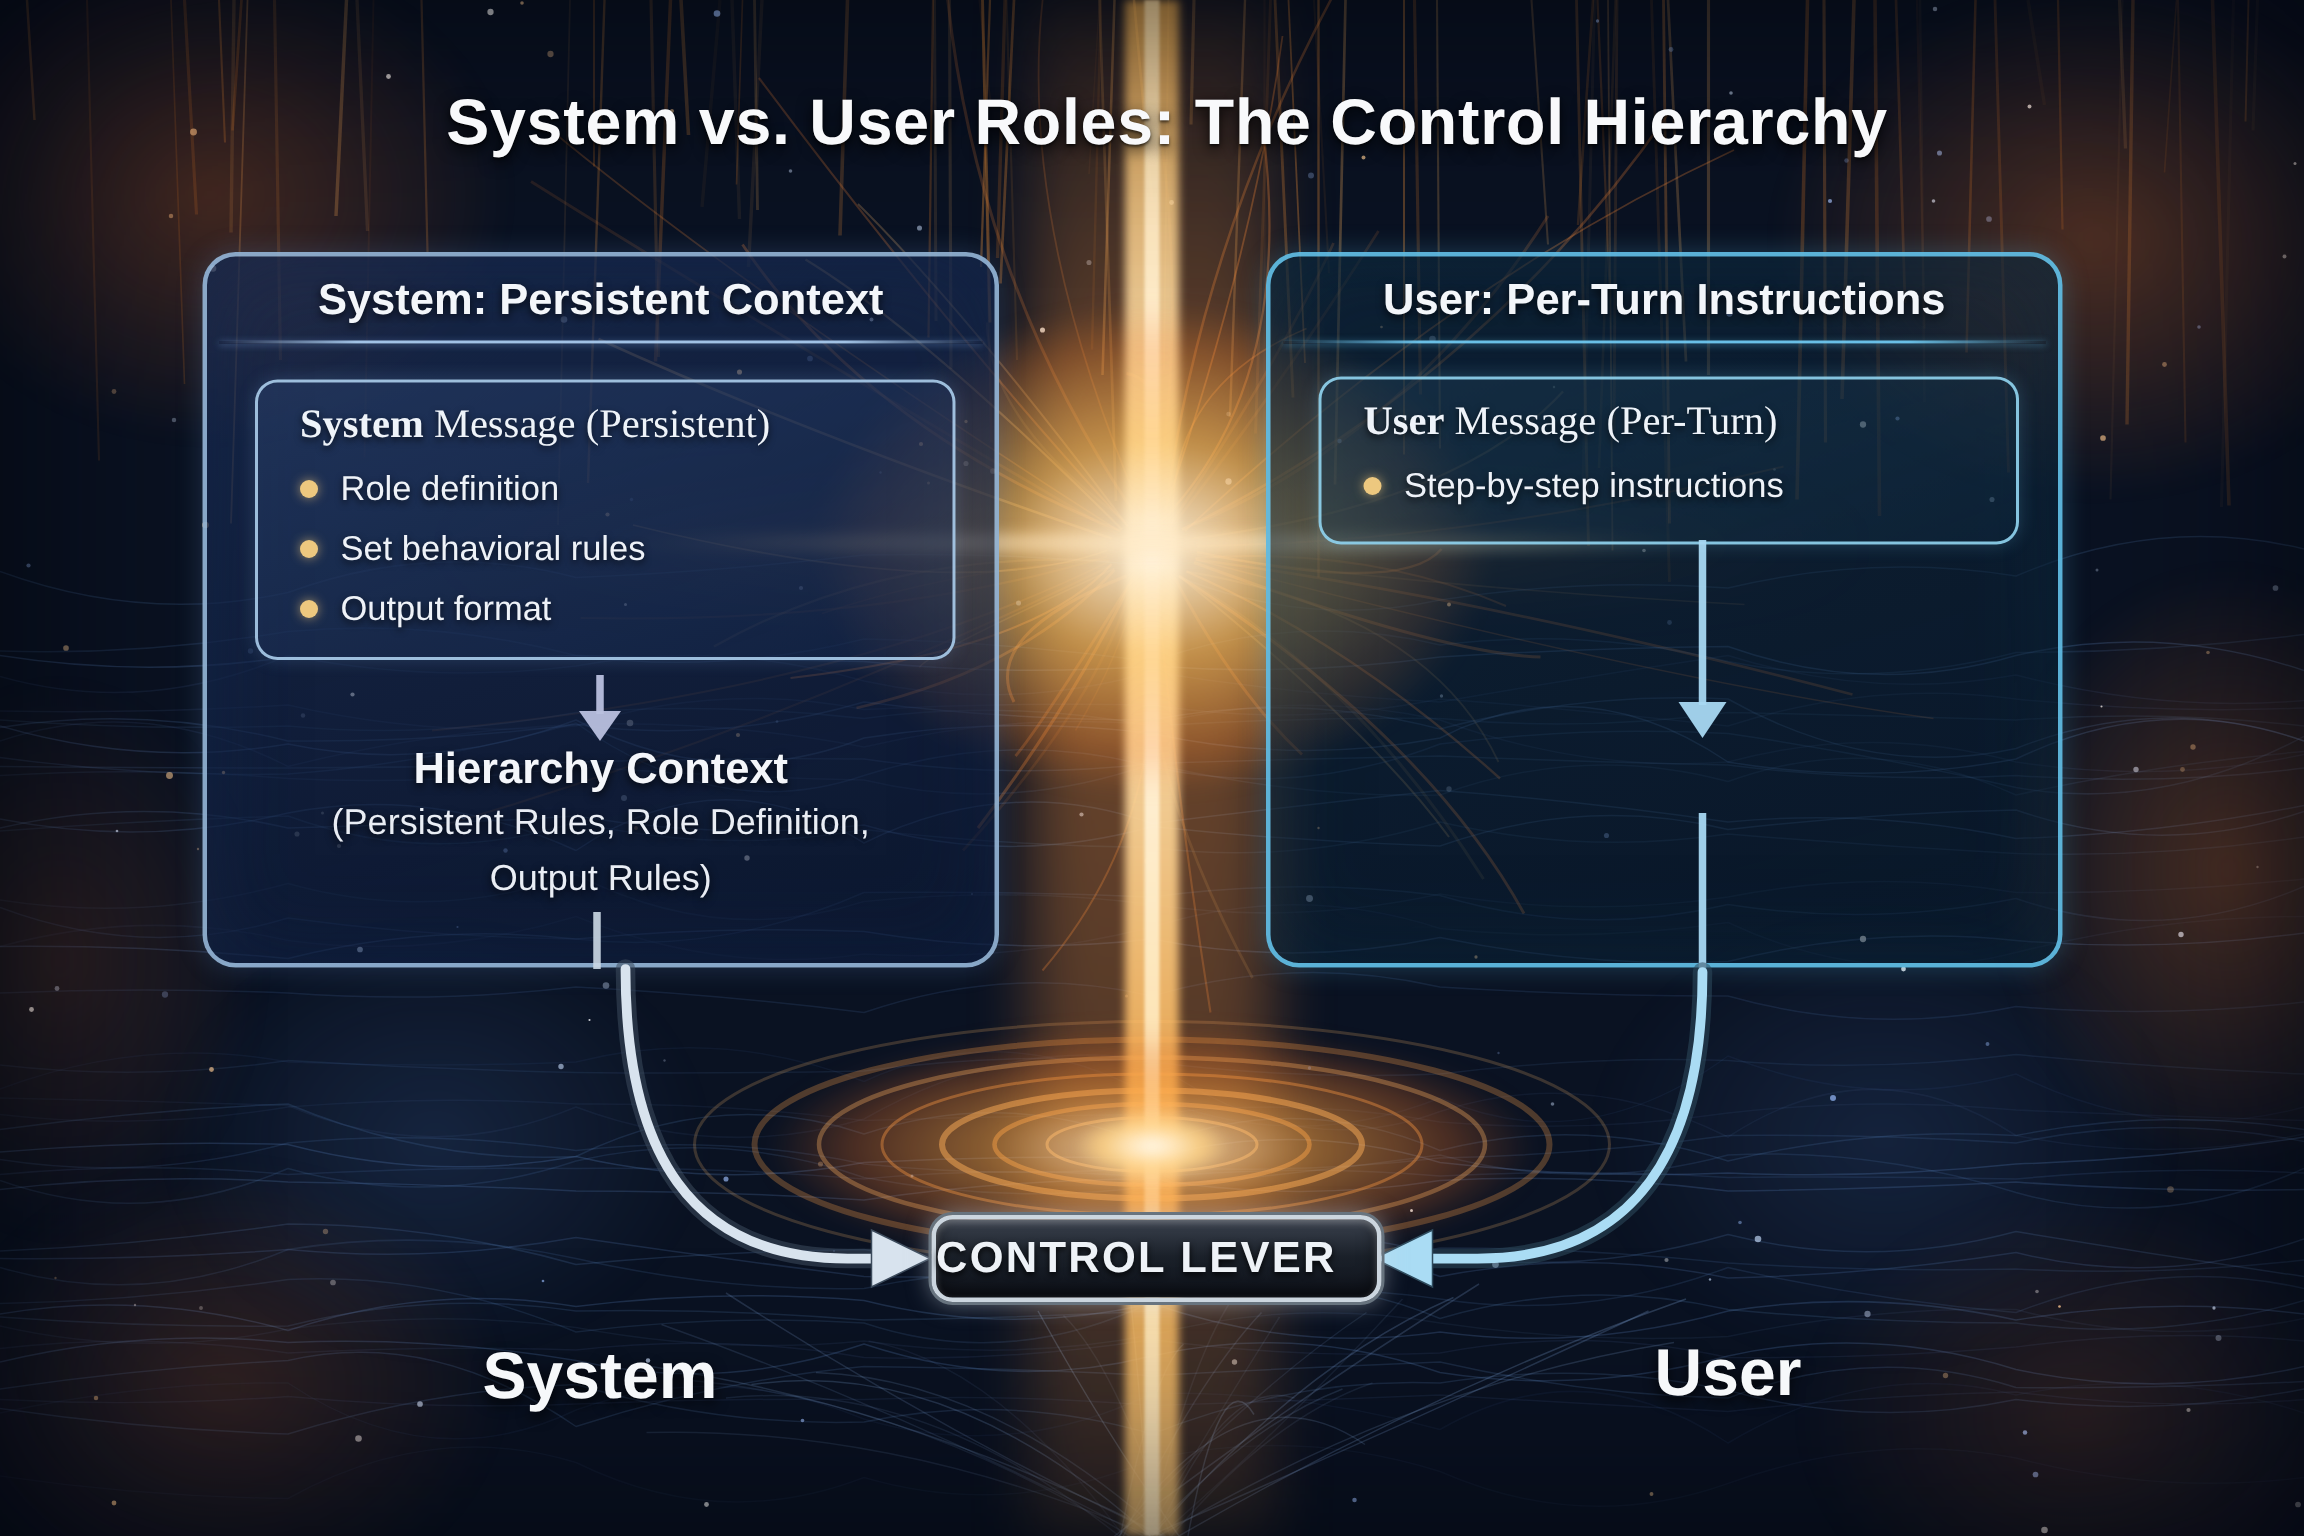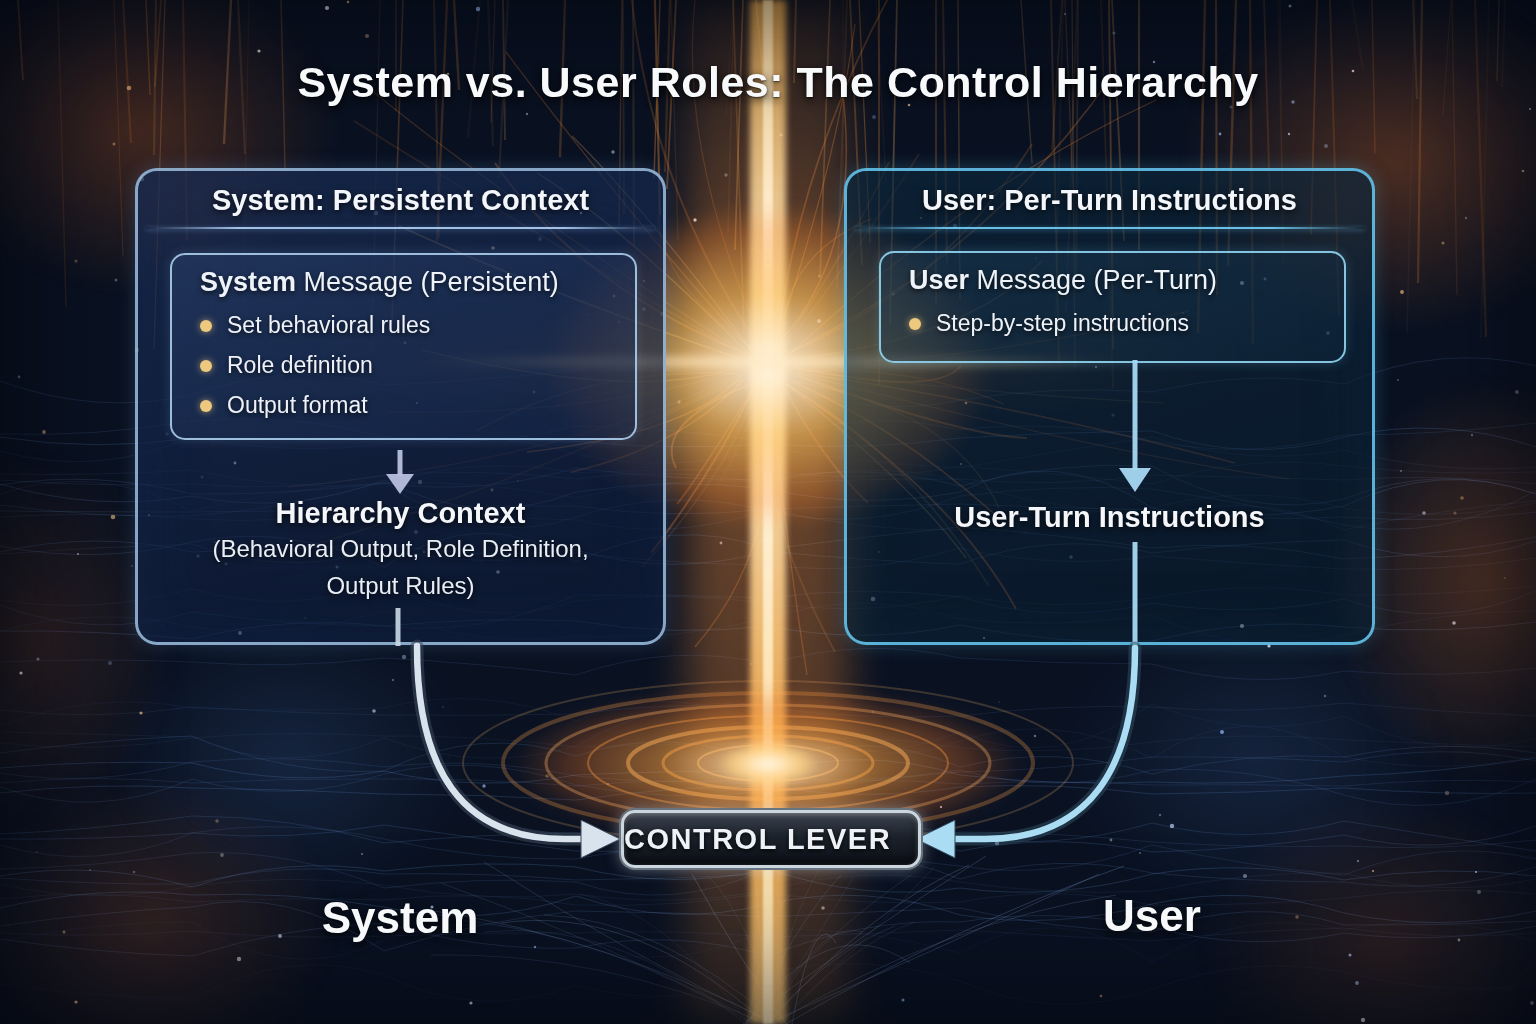--- a/index.html
+++ b/index.html
@@ -55,21 +55,21 @@
     font-size:29px;font-weight:700;color:#f3f6fa;text-shadow:0 2px 6px rgba(0,0,0,0.75);}
   .panel-divider{position:absolute;left:8px;right:8px;top:56px;height:2px;}
   .panel-left .panel-divider{background:linear-gradient(90deg,transparent,rgba(168,202,238,0.95) 18%,rgba(168,202,238,0.95) 82%,transparent);box-shadow:0 1px 5px rgba(140,190,250,0.45);}
   .panel-right .panel-divider{background:linear-gradient(90deg,transparent,rgba(110,200,240,0.95) 18%,rgba(110,200,240,0.95) 82%,transparent);box-shadow:0 1px 5px rgba(100,200,245,0.5);}
 
   .msg-box{position:absolute;left:32px;width:467px;border-radius:15px;box-sizing:border-box;padding:12px 28px 0 28px;}
   .panel-left .msg-box{top:82px;height:187px;border:2.5px solid rgba(172,206,236,0.9);
     background:linear-gradient(160deg,rgba(44,68,112,0.48),rgba(20,40,78,0.40));box-shadow:0 0 12px rgba(130,180,235,0.2);}
   .panel-right .msg-box{top:80px;height:112px;border:2.5px solid rgba(146,214,242,0.9);
     background:linear-gradient(160deg,rgba(30,62,86,0.46),rgba(16,44,66,0.36));box-shadow:0 0 12px rgba(110,200,245,0.22);}
-  .msg-title{font-size:27px;color:#eef3f9;text-shadow:0 2px 5px rgba(0,0,0,0.7);}
+  .msg-title{font-size:27px;color:#eef3f9;text-shadow:0 2px 5px rgba(0,0,0,0.7);font-family:Liberation Serif, serif;}
   .msg-title .strong{font-weight:700;}
   .bullets{list-style:none;margin:14px 0 0 0;padding:0;}
   .bullet{display:flex;align-items:center;gap:15px;margin-top:13px;font-size:23px;color:#eef2f8;text-shadow:0 2px 5px rgba(0,0,0,0.7);}
   .dot{width:12px;height:12px;border-radius:50%;background:#edc87f;box-shadow:0 0 7px rgba(240,200,120,0.65);flex:0 0 auto;}
 
   .flow-text{position:absolute;left:0;top:326px;width:100%;text-align:center;text-shadow:0 2px 6px rgba(0,0,0,0.8);}
   .flow-main{font-size:29px;font-weight:700;color:#f4f6fa;}
   .flow-sub{font-size:24px;line-height:37px;font-weight:400;color:#e9edf4;}
   .panel-right .flow-text{top:330px;}
 
@@ -495,54 +495,51 @@
   <h1 class="title">System vs. User Roles: The Control Hierarchy</h1>
 
   <section class="panel panel-left">
     <div class="panel-header">System: Persistent Context</div>
     <div class="panel-divider"></div>
     <div class="msg-box">
       <div class="msg-title"><span class="strong">System</span><span> Message (Persistent)</span></div>
       <ul class="bullets">
         <li class="bullet">
             <span class="dot"></span>
-            <span>Set behavioral rules</span>
+            <span>Role definition</span>
           </li>
         <li class="bullet">
             <span class="dot"></span>
-            <span>Role definition</span>
+            <span>Set behavioral rules</span>
           </li>
         <li class="bullet">
             <span class="dot"></span>
             <span>Output format</span>
           </li>
       </ul>
     </div>
     <div class="flow-text">
       <div class="flow-main">Hierarchy Context</div>
-      <div class="flow-sub">(Behavioral Output, Role Definition,</div>
+      <div class="flow-sub">(Persistent Rules, Role Definition,</div>
       <div class="flow-sub">Output Rules)</div>
     </div>
   </section>
 
   <section class="panel panel-right">
     <div class="panel-header">User: Per-Turn Instructions</div>
     <div class="panel-divider"></div>
     <div class="msg-box">
       <div class="msg-title"><span class="strong">User</span><span> Message (Per-Turn)</span></div>
       <ul class="bullets">
         <li class="bullet">
             <span class="dot"></span>
             <span>Step-by-step instructions</span>
           </li>
       </ul>
     </div>
-    <div class="flow-text">
-      <div class="flow-main">User-Turn Instructions</div>
-    </div>
   </section>
 
   <svg id="connector-svg" width="1536" height="1024" viewBox="0 0 1536 1024">
 
     <g>
       <path d="M400,450 L400,476" stroke="#b9c0de" stroke-width="5" fill="none" opacity="0.95"></path>
       <polygon points="386,474 414,474 400,494" fill="#b9c0de" opacity="0.95"></polygon>
     </g>
 
     <path d="M398,608 L398,646" stroke="#ccd9e6" stroke-width="5" fill="none" opacity="0.9"></path>

